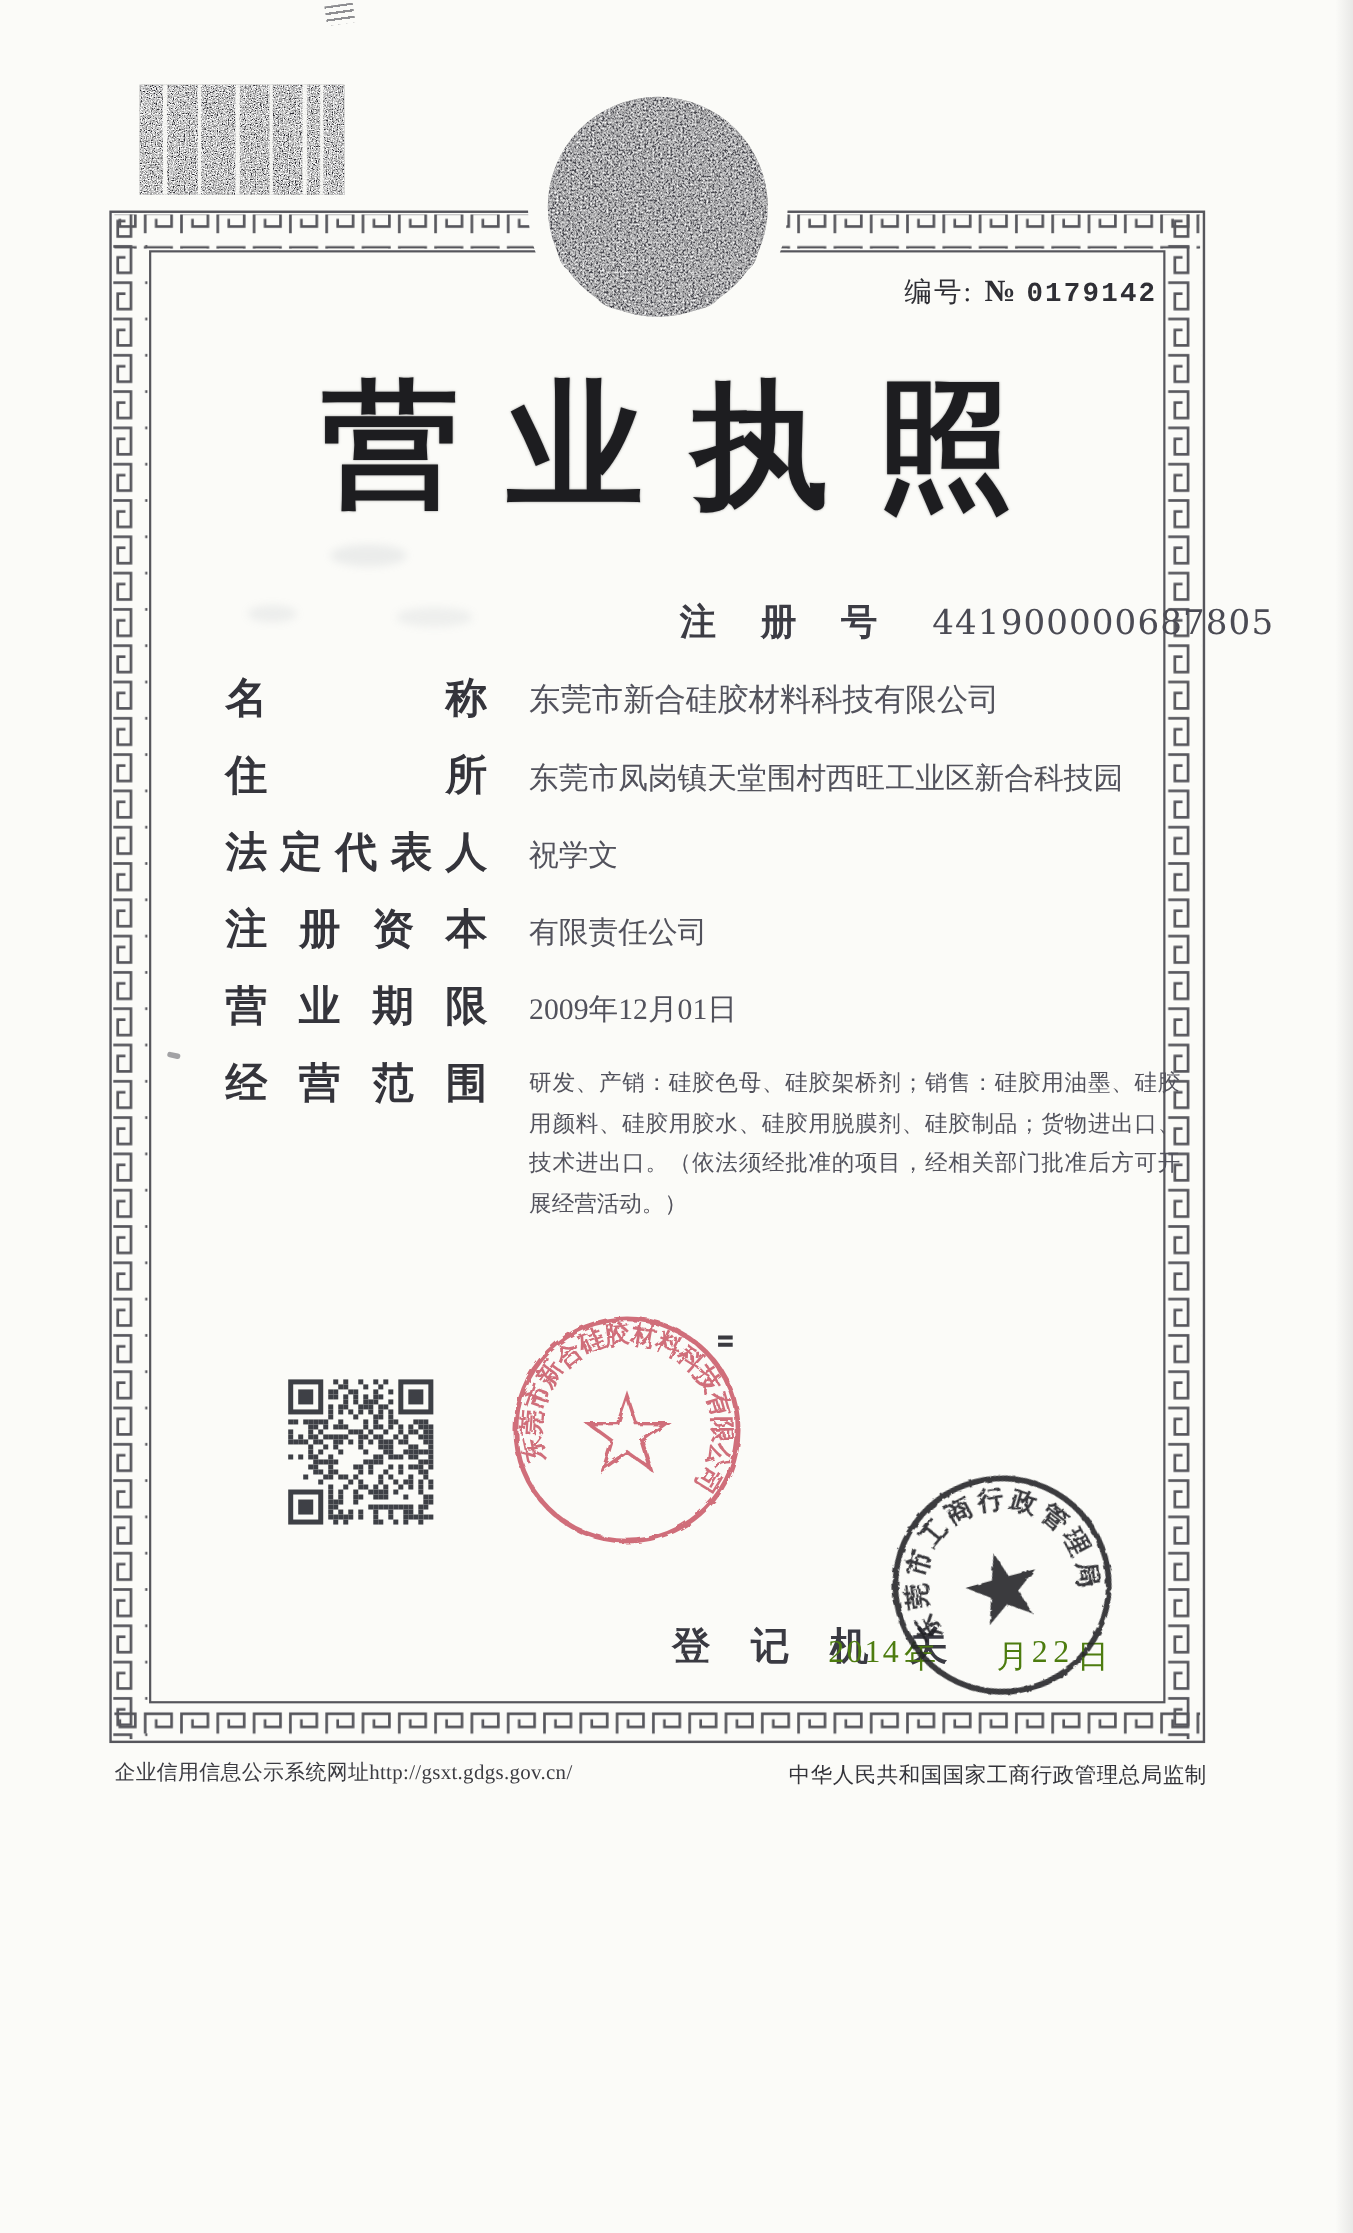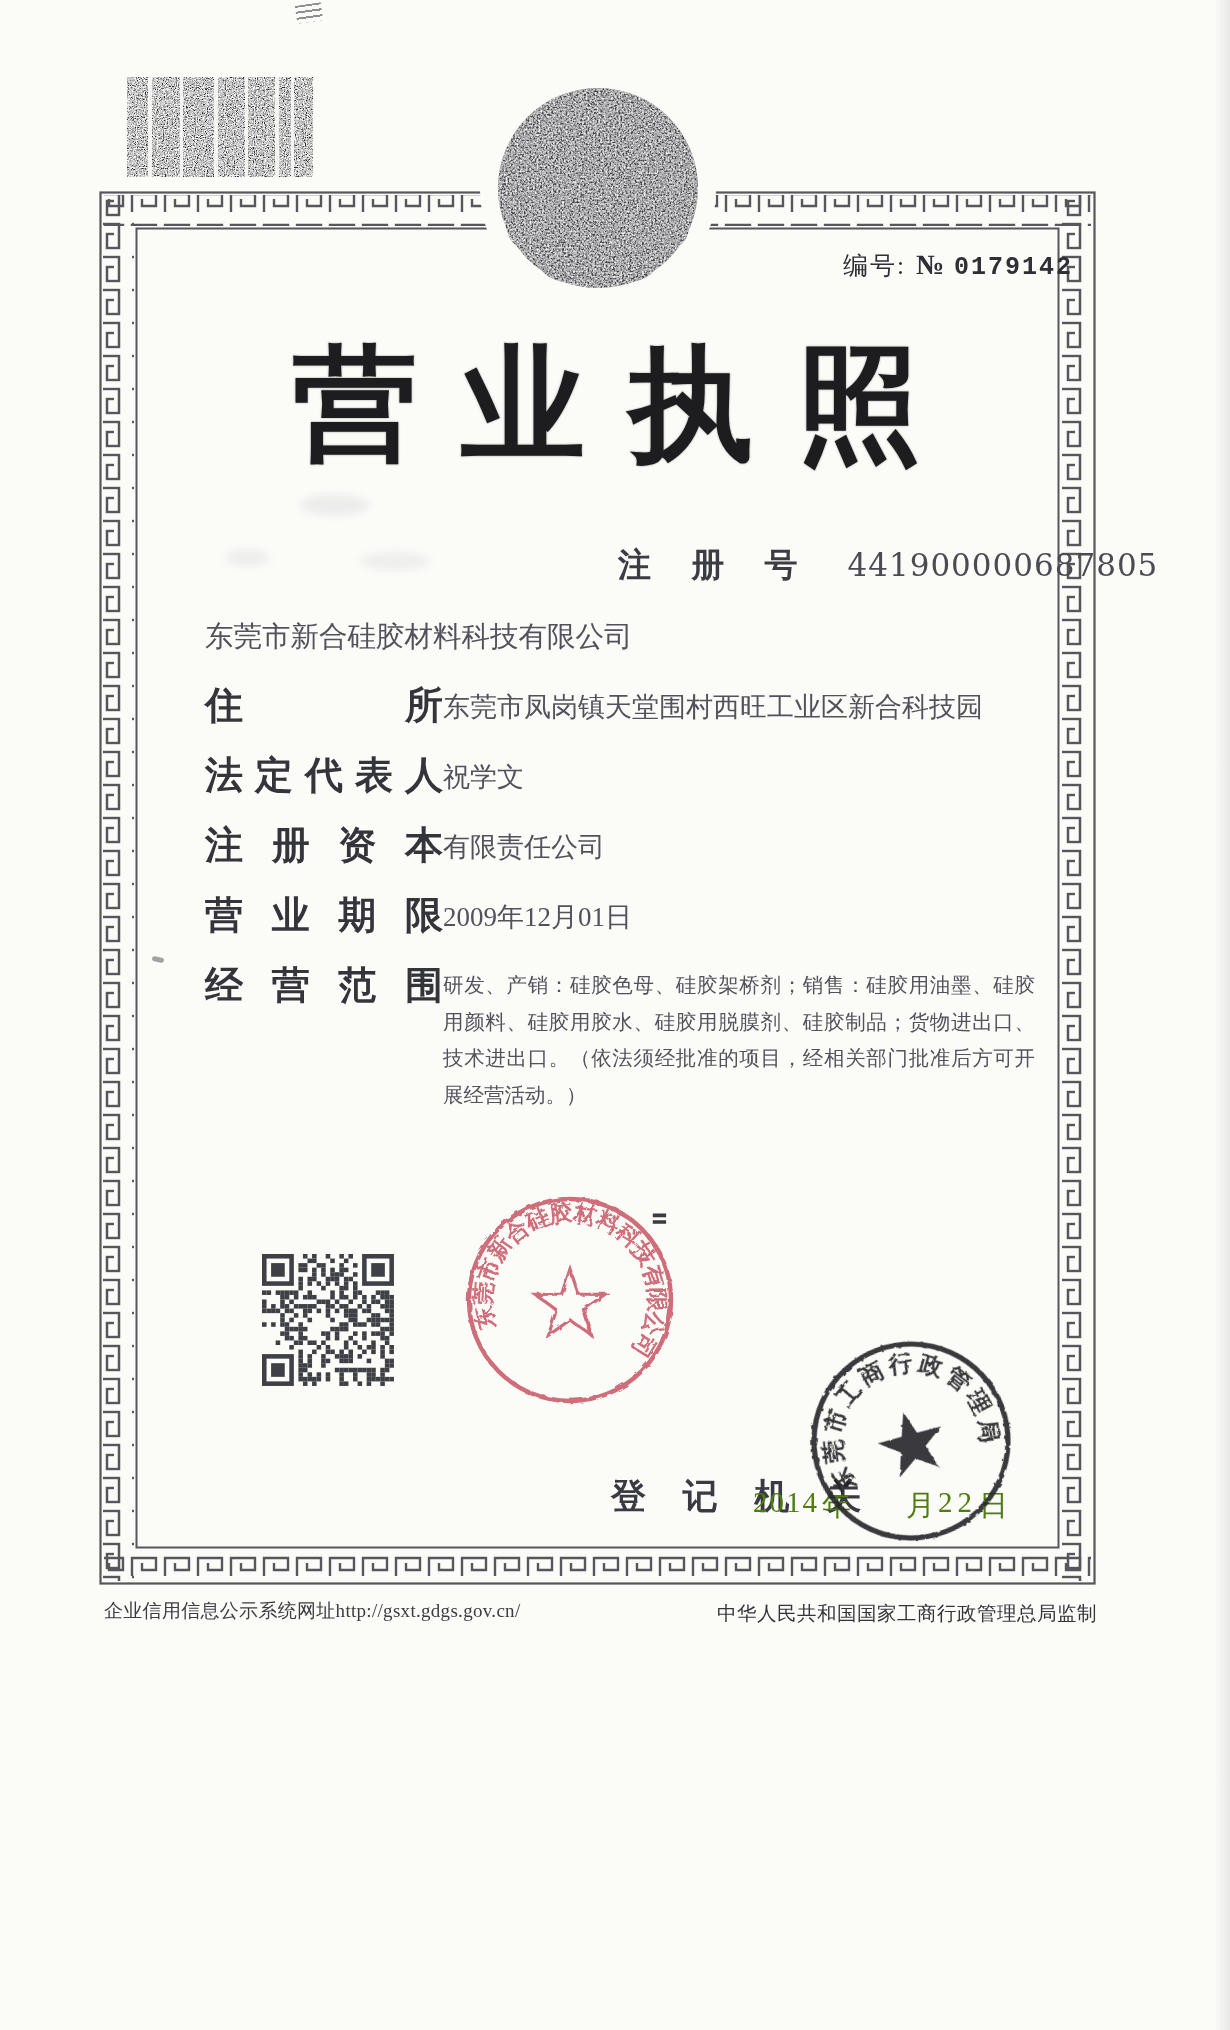--- a/index.html
+++ b/index.html
@@ -1,42 +1,42 @@
 <!DOCTYPE html>
 <html><head>
 <meta charset="utf-8">
 <style>
   html,body{margin:0;padding:0;background:#e8e8e6;}
   #page{position:relative;width:1230px;height:2030px;background:#fbfbf8;overflow:hidden;
         font-family:"Liberation Serif","DejaVu Serif",serif;}
   .abs{position:absolute;}
 
   
-  #serial{left:843px;top:249px;display:flex;align-items:baseline;gap:10px;color:#2e2e34;}
+  #serial{left:822px;top:249px;display:flex;align-items:baseline;gap:10px;color:#2e2e34;}
   #serial .lab{font-size:25px;letter-spacing:2px;}
   #serial .sym{font-size:28px;font-weight:700;}
   #serial .num{font-family:"Liberation Mono","DejaVu Sans Mono",monospace;font-size:25px;
                font-weight:600;letter-spacing:2px;color:#2f2f35;}
 
   
   #title{left:293px;top:341px;font-size:124px;font-weight:900;letter-spacing:44px;
          color:#1d1d20;line-height:1.05;white-space:nowrap;
          text-shadow:0 0 2px rgba(25,25,28,.5);}
 
   
   #regline{left:618px;top:543px;display:flex;align-items:baseline;gap:34px;}
   #regline .lab{font-size:33px;font-weight:600;letter-spacing:16px;color:#3c3c44;white-space:nowrap;}
   #regline .num{font-size:31px;letter-spacing:1px;color:#4b4b54;font-family:"DejaVu Serif",serif;}
 
   
   #fields{left:205px;top:612px;width:880px;}
   .frow{display:flex;align-items:flex-start;height:70px;}
   .frow .flabel{width:238px;font-size:38px;font-weight:600;color:#34343b;line-height:46px;
                 text-align:justify;text-align-last:justify;flex:none;}
-  .frow .fvalue{font-size:27px;color:#52525c;line-height:34px;padding-top:8px;flex:1;}
+  .frow .fvalue{margin-left:38px;font-size:27px;color:#52525c;line-height:34px;padding-top:8px;flex:1;}
   .frow.r0 .fvalue{font-size:28.5px;}
   .frow.scope{height:auto;}
   .frow.scope .fvalue{width:592px;flex:none;font-size:20.5px;line-height:36.5px;
                       text-align:justify;padding-top:5px;}
   #scope-mark{left:650px;top:1206px;font-size:19px;color:#3a3a40;}
 
   
   #registrar{left:611px;top:1428px;font-size:35px;font-weight:600;letter-spacing:14px;
              color:#3a3a42;white-space:nowrap;margin-top:45px;}
   .dseg{top:1486px;font-size:29px;color:#4d7c0f;white-space:nowrap;}
@@ -142,20 +142,21 @@
 
   <div class="abs smudge" style="left:300px;top:495px;width:70px;height:20px;opacity:.16"></div>
   <div class="abs smudge" style="left:225px;top:550px;width:45px;height:16px;opacity:.14"></div>
   <div class="abs smudge" style="left:360px;top:552px;width:70px;height:18px;opacity:.13"></div>
   <div class="abs" id="squiggle"></div>
   <div class="abs" id="speck1"></div>
   <div class="abs" id="edge-shade"></div>
 
   <div class="abs" id="fields">
     <div class="frow r0">
+      <div class="flabel">名称</div>
       <div class="fvalue">东莞市新合硅胶材料科技有限公司</div>
     </div>
     <div class="frow">
       <div class="flabel">住所</div>
       <div class="fvalue">东莞市凤岗镇天堂围村西旺工业区新合科技园</div>
     </div>
     <div class="frow">
       <div class="flabel">法定代表人</div>
       <div class="fvalue">祝学文</div>
     </div>

